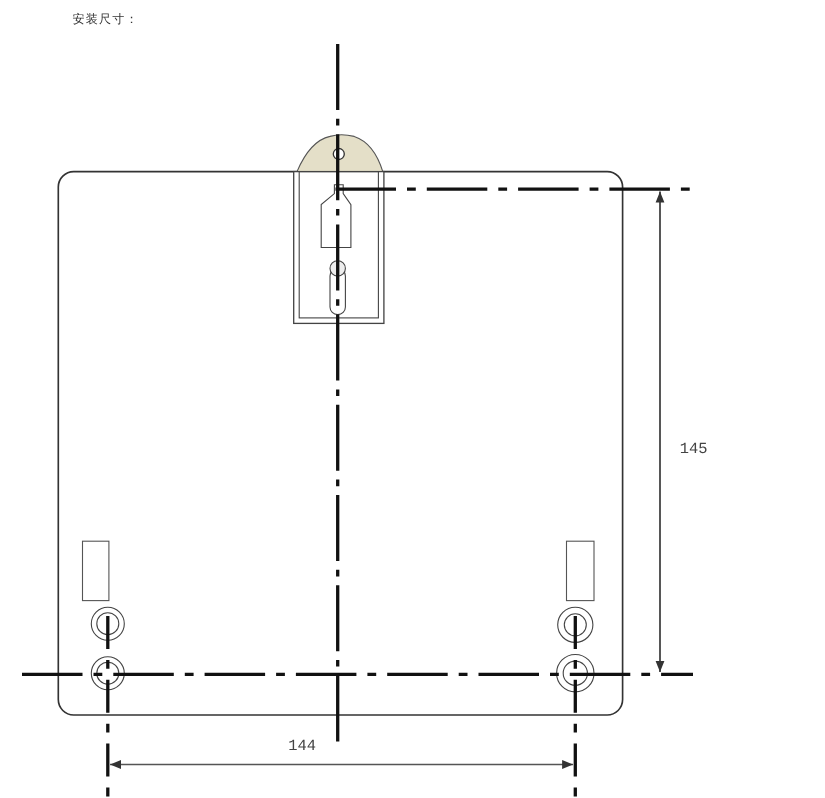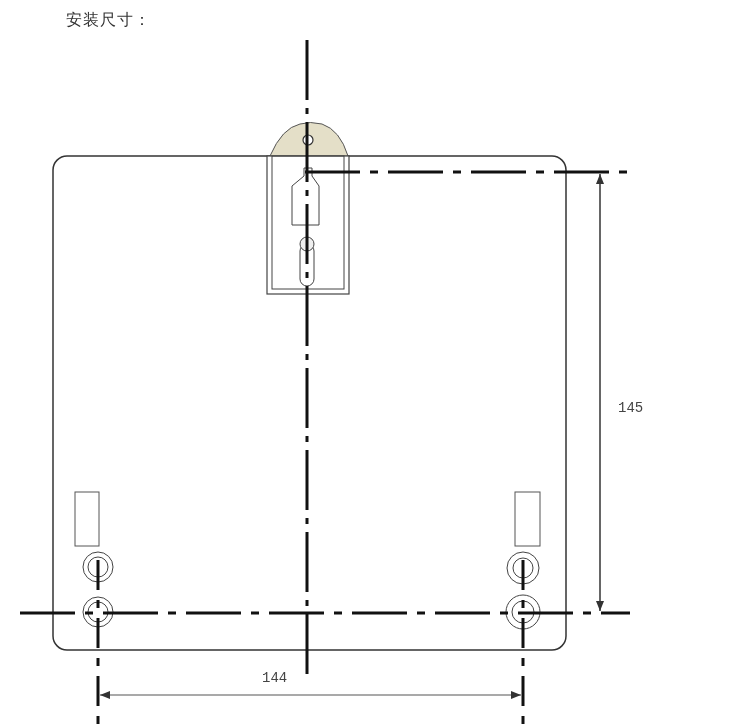--- a/index.html
+++ b/index.html
@@ -1,19 +1,19 @@
 <!DOCTYPE html>
 <html><head>
   <meta charset="utf-8">
   <style>
     html, body { margin: 0; padding: 0; background: #ffffff; }
     body { width: 750px; height: 725px; position: relative; overflow: hidden; }
     .title {
       position: absolute; left: 66px; top: 10px;
-      font-family: "DejaVu Serif", serif; font-size: 16px; color: #333;
+      font-family: "DejaVu Serif", serif; font-size: 11px; color: #333;
       letter-spacing: 1px;
     }
     svg { position: absolute; left: 0; top: 0; }
     .dim-text { font-family: "Liberation Mono", monospace; font-size: 14px; fill: #444; }
   </style>
 </head>
 <body>
 
 <div class="title">安装尺寸：</div>
 

